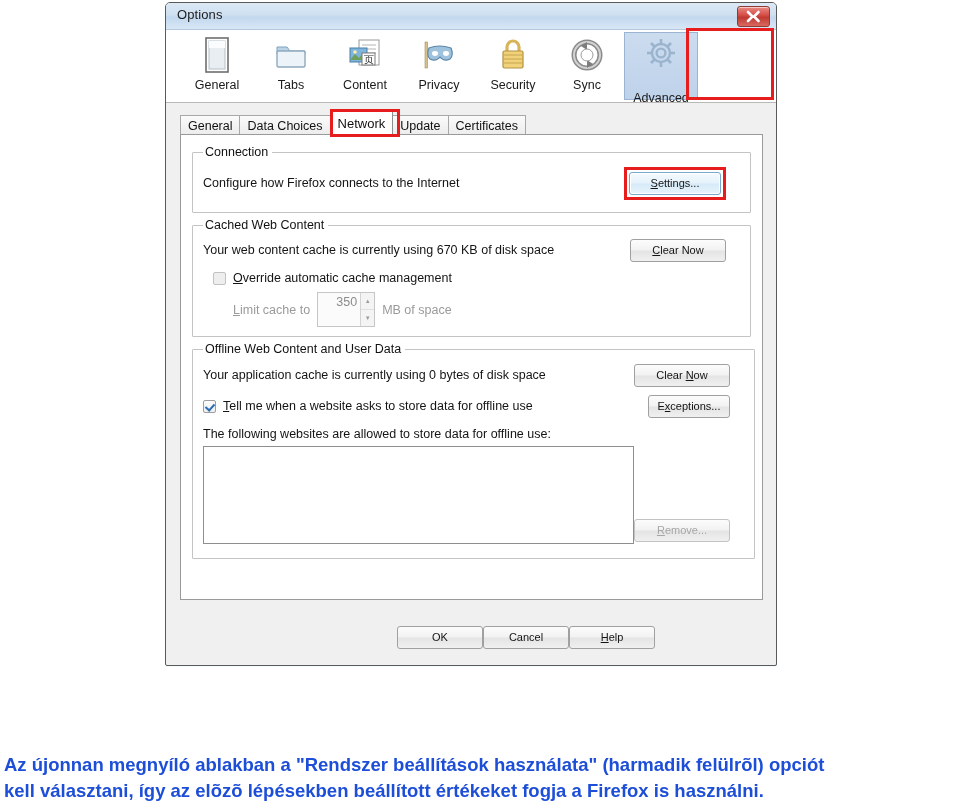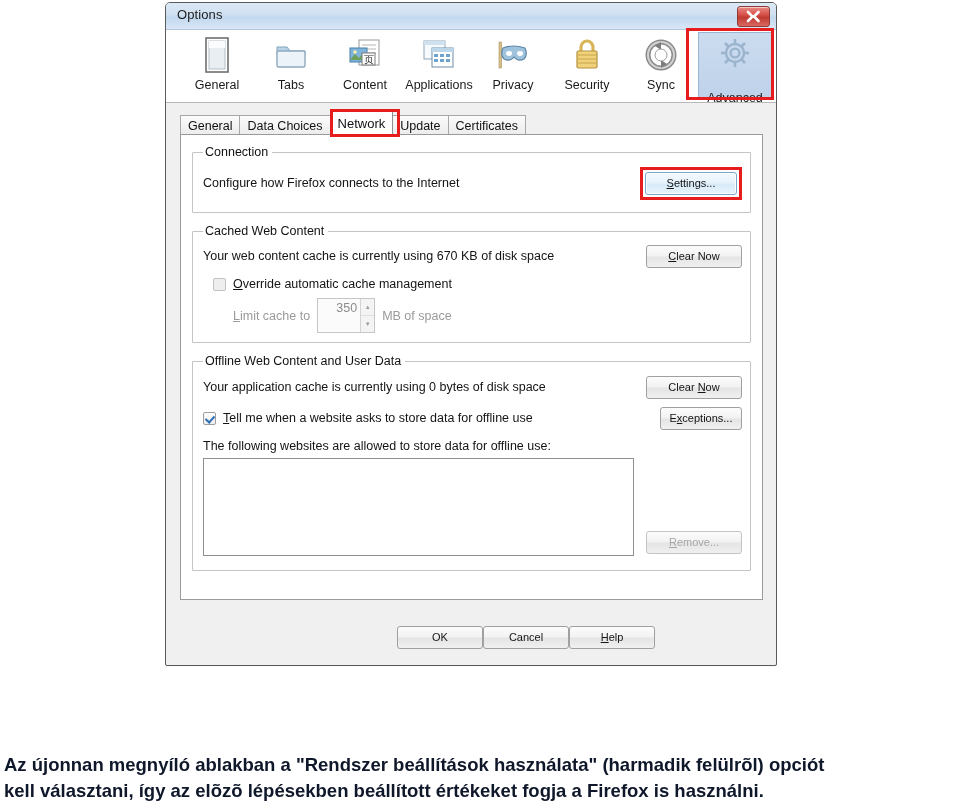--- a/index.html
+++ b/index.html
@@ -179,22 +179,22 @@
     height: 466px;
     background: #ffffff;
     border: 1px solid #9a9a9a;
     box-sizing: border-box;
     padding: 10px 11px 0 11px;
   }
 
   fieldset.group {
     border: 1px solid #c4c4c4;
     border-radius: 1px;
-    margin: 0 0 11px 0;
-    padding: 4px 8px 9px 10px;
+    margin: 0 0 5px 0;
+    padding: 4px 24px 9px 10px;
     position: relative;
   }
   fieldset.group > legend {
     font-size: 12.5px;
     color: #111;
     padding: 0 4px 0 2px;
   }
   .row {
     display: flex;
     align-items: center;
@@ -321,21 +321,21 @@
 
   
   #caption {
     position: absolute;
     left: 4px;
     top: 752px;
     width: 950px;
     font-size: 18.5px;
     font-weight: bold;
     line-height: 26px;
-    color: #0f172a;
+    color: #1d4ed8;
   }
 </style>
 </head>
 <body>
 
 <div id="dialog-right-edge"></div>
 <div id="dialog-bottom-edge"></div>
 
 <div id="dialog-window">
 
@@ -381,39 +381,20 @@
           <rect x="3" y="10" width="17" height="14" fill="#7fb4dd" stroke="#4a7ea8"></rect>
           <path d="M3,22 l5,-6 l4,4 l4,-5 l4,7 z" fill="#6ea05c"></path>
           <circle cx="8" cy="14" r="1.8" fill="#fdf0a8"></circle>
           <rect x="15" y="15" width="13" height="12" fill="#fdfdfd" stroke="#7a7a7a"></rect>
           <text x="17" y="25" font-size="10" font-family="'DejaVu Sans',sans-serif" fill="#2a2a2a">页</text>
         </svg>
       </span>
       <span class="tlabel">Content</span>
     </div>
 
-    <div class="toolbar-item">
-      <span class="ticon">
-        <svg width="34" height="32" viewBox="0 0 34 32">
-          <rect x="2" y="2" width="21" height="18" fill="#f6fafd" stroke="#8fa6b8"></rect>
-          <rect x="2" y="2" width="21" height="4" fill="#cfe0ee"></rect>
-          <rect x="10" y="9" width="21" height="19" fill="#ffffff" stroke="#6d8ba3"></rect>
-          <rect x="10" y="9" width="21" height="4" fill="#bcd6ea"></rect>
-          <g fill="#6fa4cf">
-            <rect x="12" y="15" width="4" height="3"></rect>
-              <rect x="18" y="15" width="4" height="3"></rect>
-              <rect x="24" y="15" width="4" height="3"></rect>
-            <rect x="12" y="20" width="4" height="3"></rect>
-              <rect x="18" y="20" width="4" height="3"></rect>
-              <rect x="24" y="20" width="4" height="3"></rect>
-          </g>
-        </svg>
-      </span>
-      <span class="tlabel">Applications</span>
-    </div>
 
     <div class="toolbar-item">
       <span class="ticon">
         <svg width="36" height="32" viewBox="0 0 36 32">
           <rect x="4" y="3" width="2.6" height="26" fill="#d8c08a" stroke="#a8905c" stroke-width="0.6"></rect>
           <path d="M8,9 q10,-4 22,0 q3,7 -1,11 q-6,3 -10,-2 q-4,5 -10,2 q-4,-4 -1,-11 z" fill="#9fc2dd" stroke="#5d87a8" stroke-width="1.2"></path>
           <ellipse cx="14" cy="14.5" rx="3" ry="2.4" fill="#ffffff"></ellipse>
           <ellipse cx="25" cy="14.5" rx="3" ry="2.4" fill="#ffffff"></ellipse>
         </svg>
       </span>

